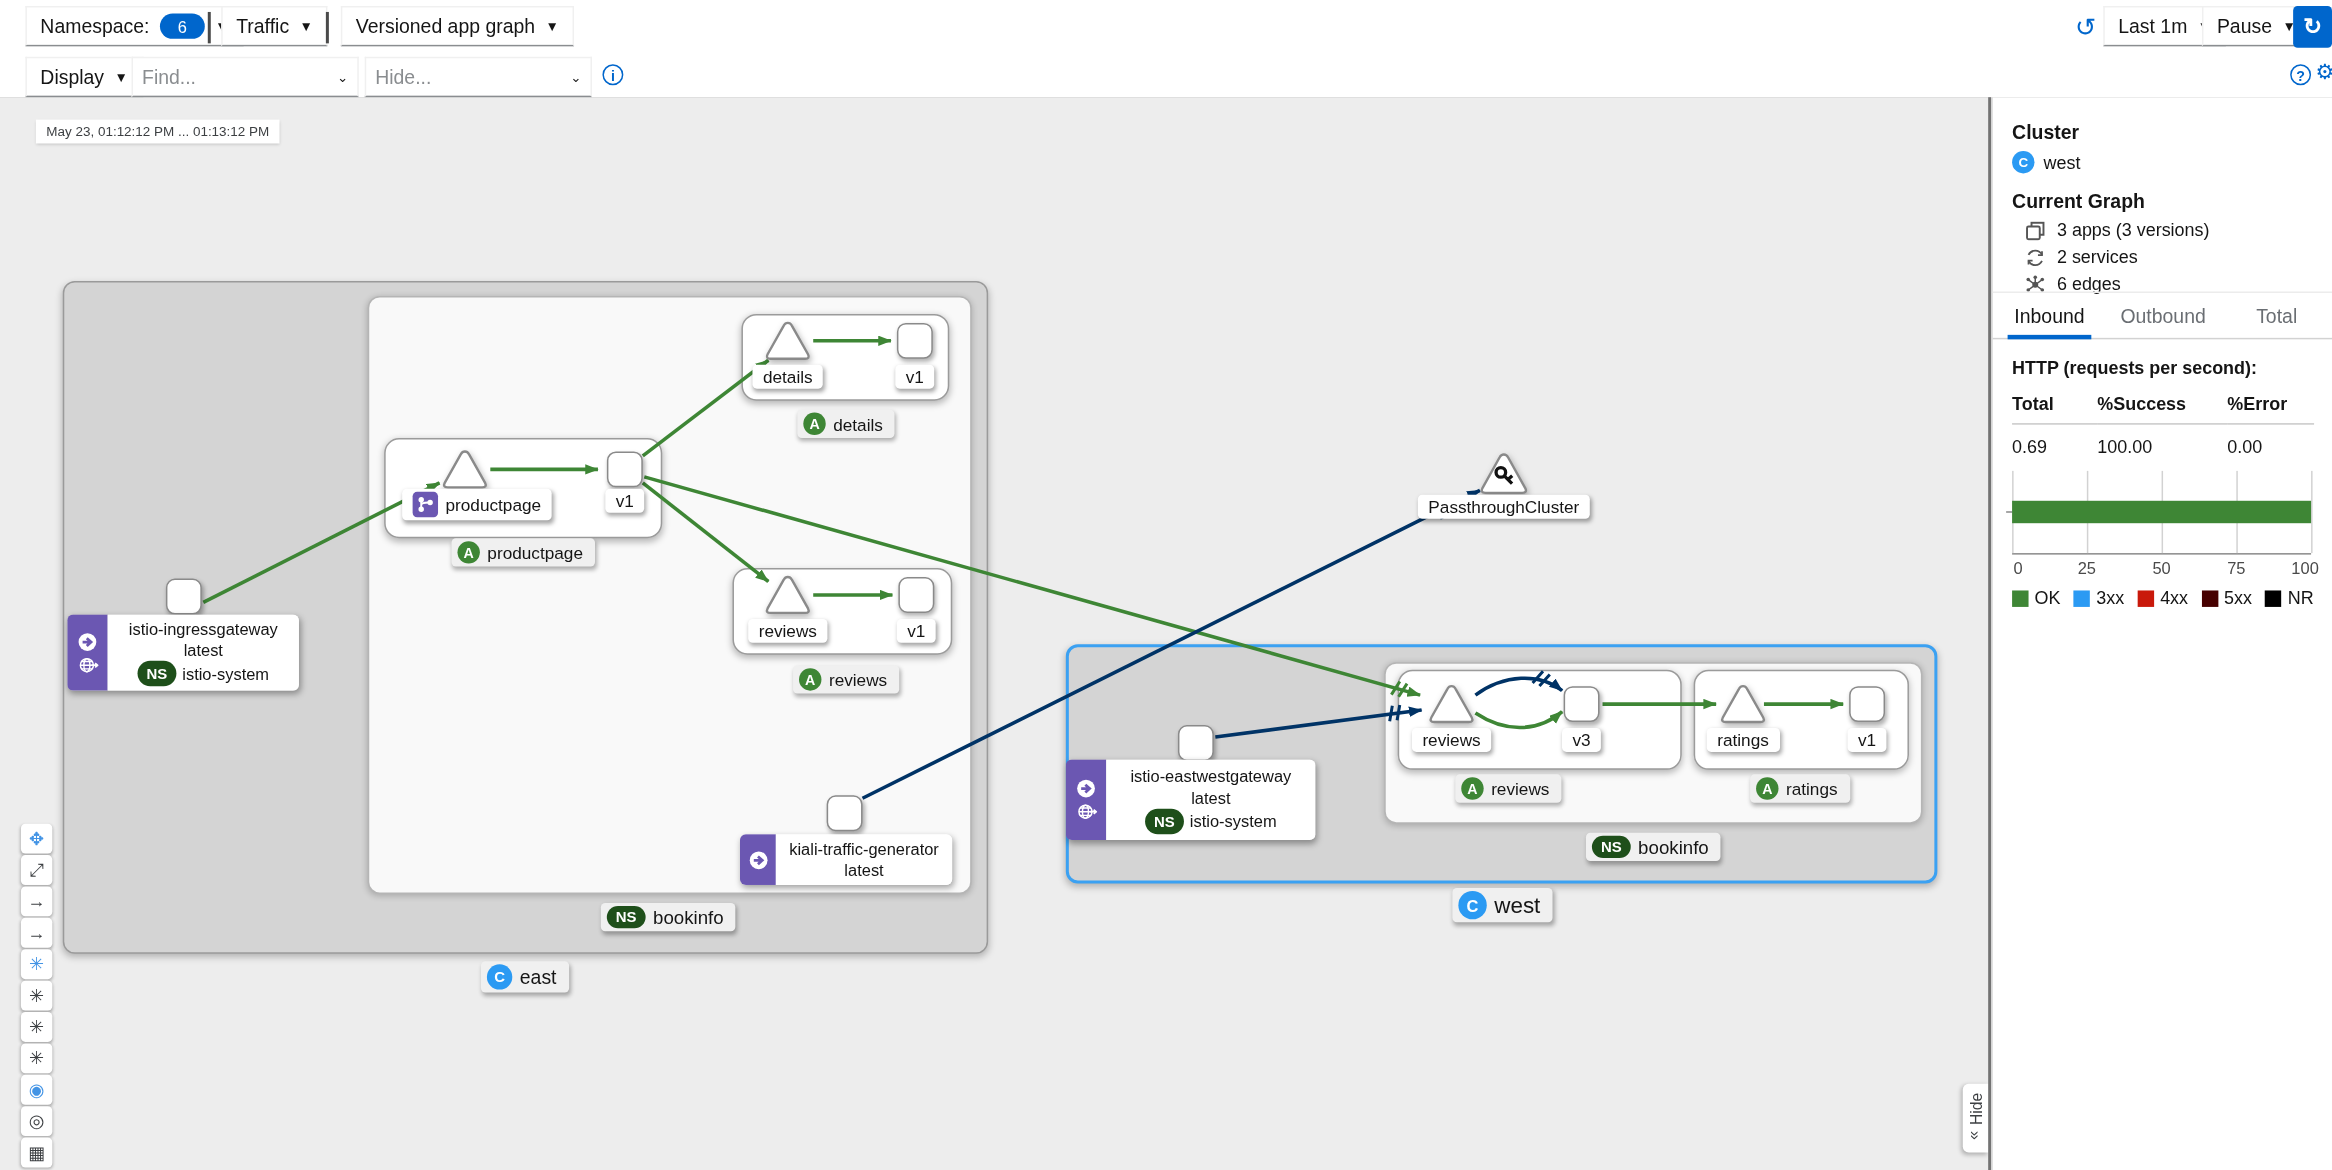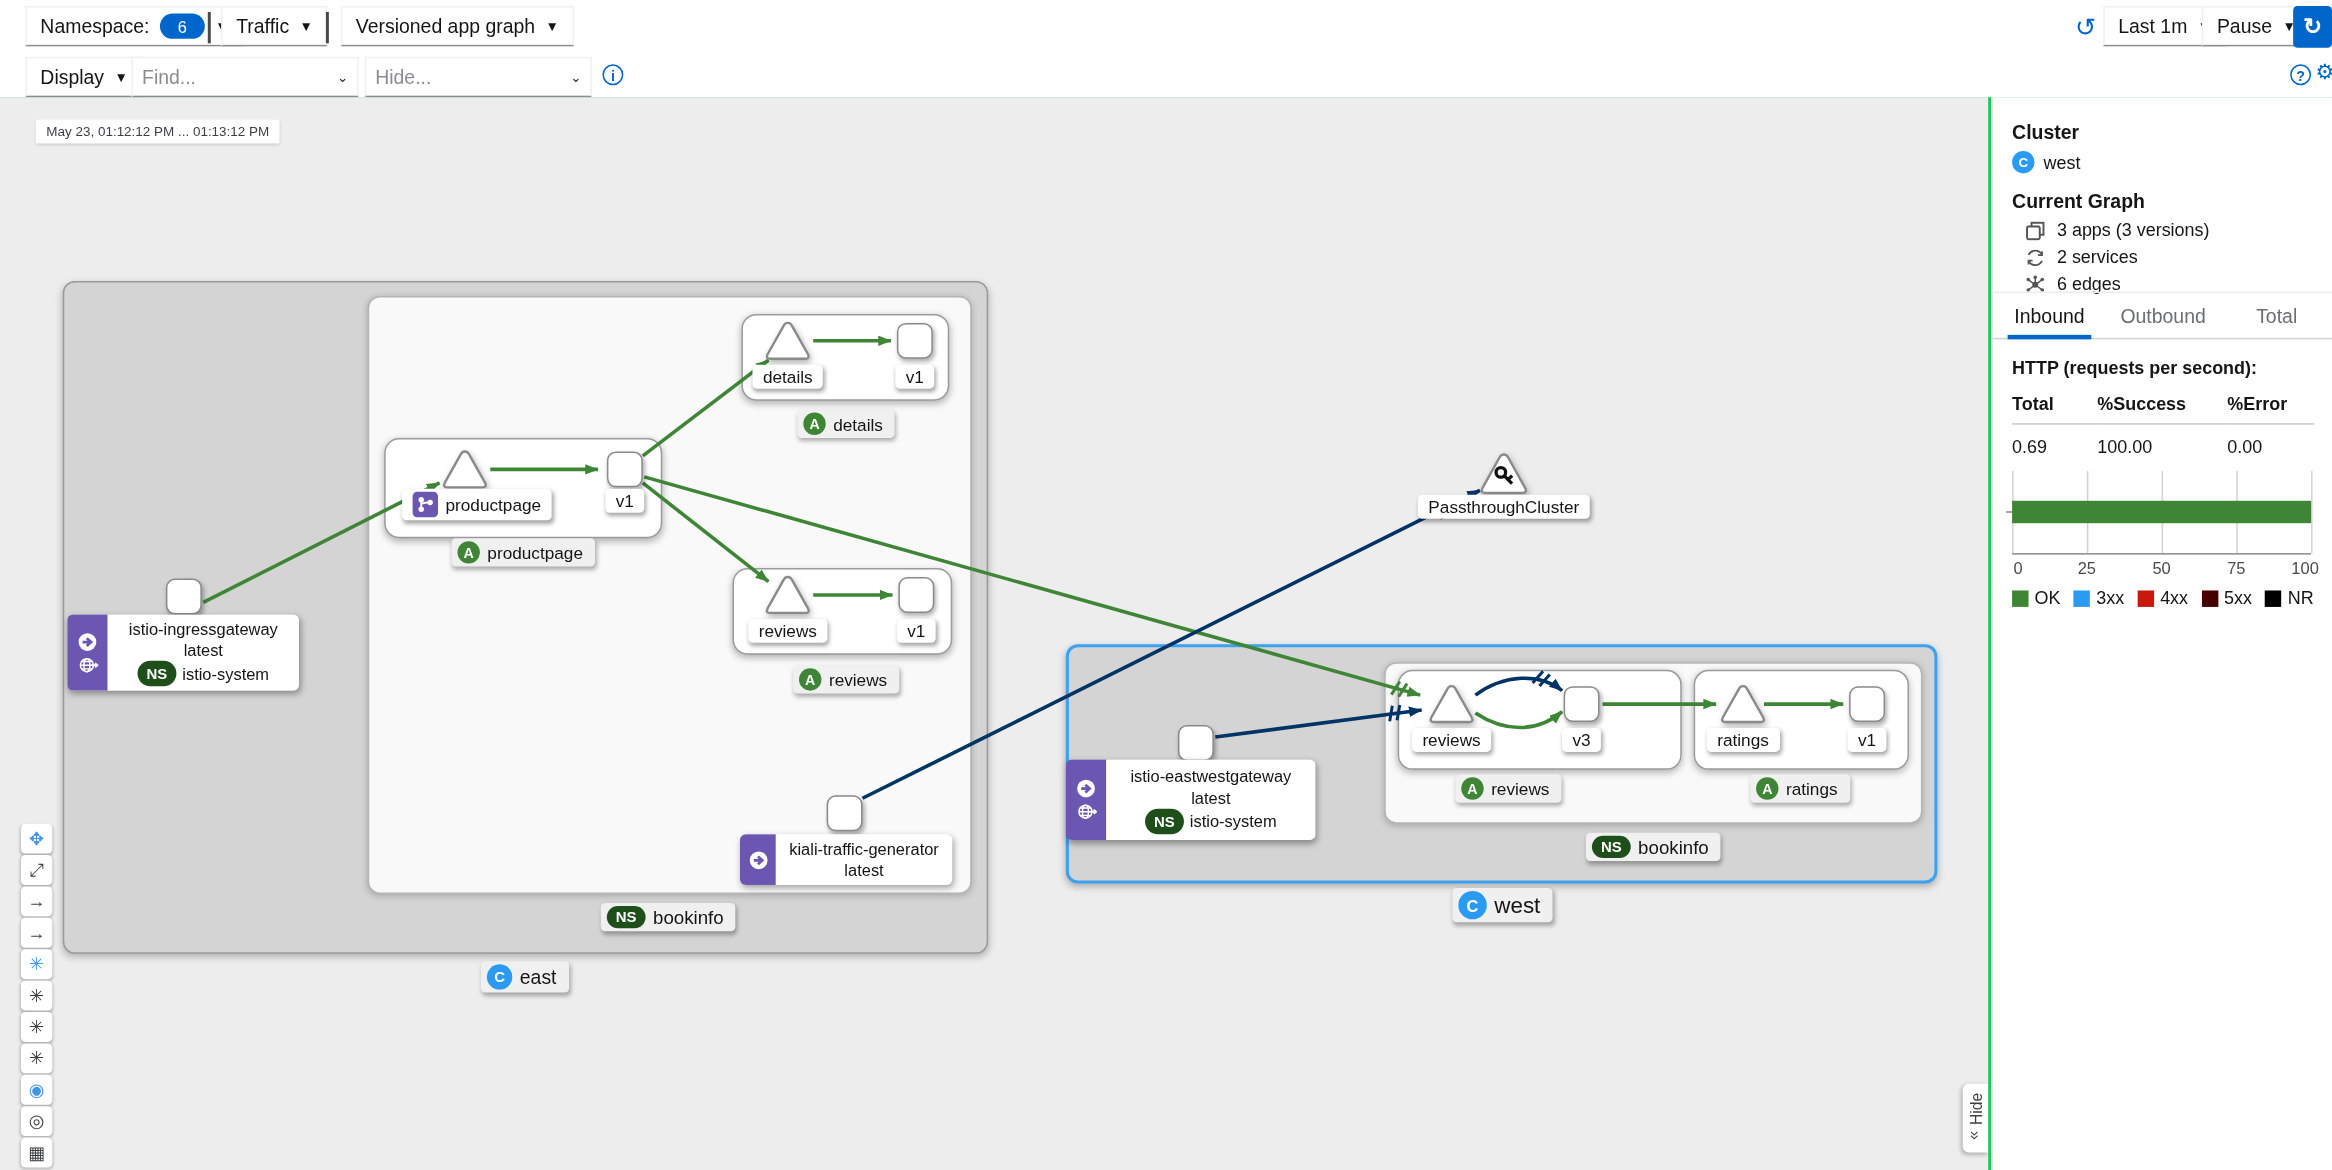--- a/index.html
+++ b/index.html
@@ -1,18 +1,18 @@
 <!DOCTYPE html>
 <html><head>
 <meta charset="utf-8">
 <style>
   * { box-sizing: border-box; margin: 0; padding: 0; }
   html,body { margin:0; background:#fff; }
   body { font-family: "Liberation Sans", sans-serif; color:#151515; }
-  #viewport { position:relative; width:2332px; height:1170px; overflow:hidden; background:#22c55e; }
+  #viewport { position:relative; width:2332px; height:1170px; overflow:hidden; background:#737373; }
   #app { position:absolute; left:0; top:0; width:1560px; height:783px;
          transform:scale(1.49487); transform-origin:0 0; }
 
   
   .topbar { position:absolute; left:0; top:0; width:1560px; height:65px; background:#fff; z-index:30; }
   .row1 { position:absolute; left:0; top:0; width:100%; height:36px; }
   .row2 { position:absolute; left:0; top:36px; width:100%; height:29px; }
   .pf-ctl { position:absolute; display:flex; align-items:center; gap:7px; height:27px;
             background:#fff; border:1px solid #f0f0f0; border-bottom:1px solid #8a8d90;
             padding:0 9px; font-size:13px; color:#151515; cursor:pointer; white-space:nowrap; }

